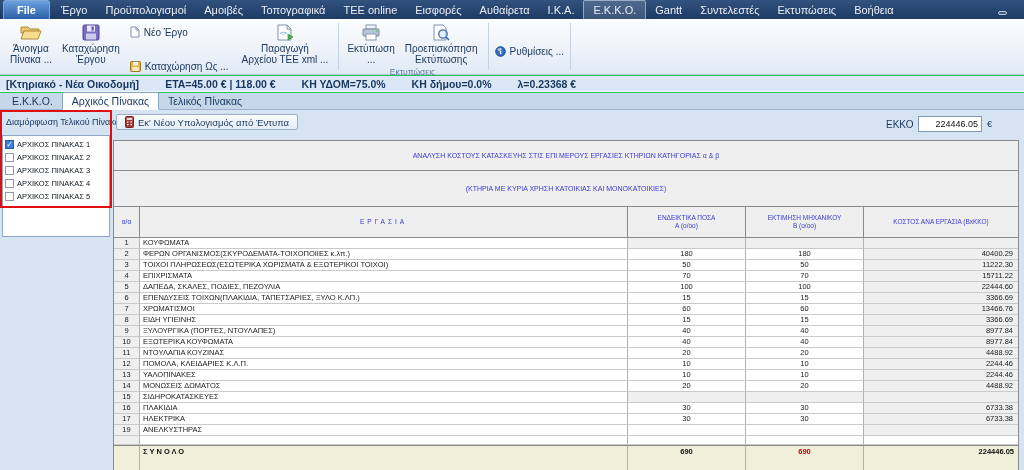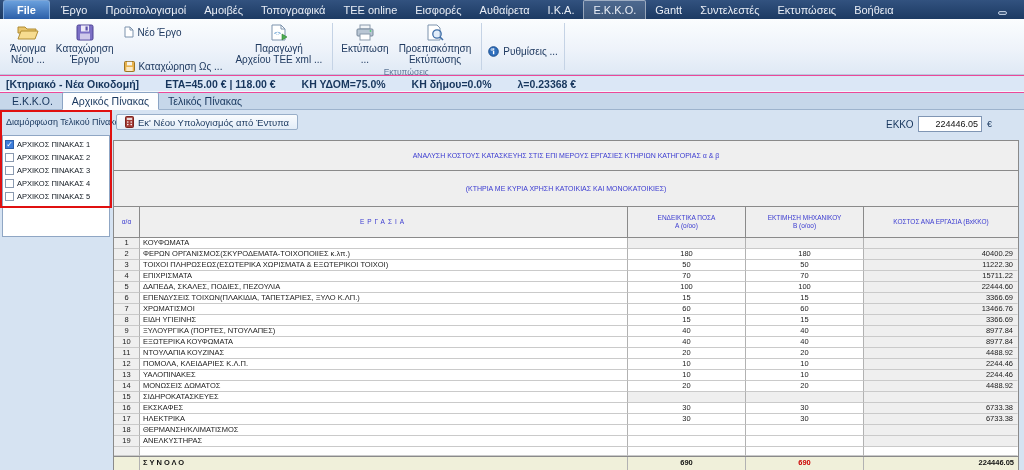--- a/index.html
+++ b/index.html
@@ -1,17 +1,17 @@
 <!DOCTYPE html>
 <html><head>
 <meta charset="utf-8">
 <style>
   html,body{margin:0;padding:0;background:#9fb4cc;}
   *{box-sizing:border-box;font-family:"Liberation Sans",sans-serif;}
-  .screen{position:relative;width:1024px;height:470px;background:#ec4899;overflow:hidden;}
+  .screen{position:relative;width:1024px;height:470px;background:#22c55e;overflow:hidden;}
 
   
   .menubar{position:absolute;left:0;top:0;width:1024px;height:19px;
     background:linear-gradient(#32527f,#1c3a63);display:flex;align-items:stretch;padding-left:3px;}
   .menu-item{color:#e9eef6;font-size:11px;display:flex;align-items:center;padding:0 9px;cursor:default;}
   .menu-item.file-tab{background:linear-gradient(#6aa0dd,#2c5fa8);border:1px solid #7fa8d9;border-bottom:none;
     border-radius:3px 3px 0 0;padding:0 13px;color:#fff;font-weight:bold;margin-right:2px;}
   .menu-item.active{background:rgba(255,255,255,0.14);border:1px solid rgba(255,255,255,0.45);border-bottom:none;border-radius:2px 2px 0 0;}
   .menu-version{position:absolute;right:5px;top:11px;height:19px;display:flex;align-items:center;gap:4px;color:#cfdcee;font-size:10px;flex-direction:column;}
   .version-glyph{width:9px;height:9px;border:1px solid #b9c9de;border-radius:2px;background:rgba(255,255,255,.15);display:inline-block;}
@@ -120,21 +120,21 @@
 
   <div class="ribbon">
     <div class="rib-group">
       <div class="rib-row">
         <div class="rbtn-big">
           <svg width="22" height="17" viewBox="0 0 22 17">
             <path d="M1 3 h7 l2 2 h9 v4 H1 z" fill="#e9c56d" stroke="#b08c33" stroke-width="1"></path>
             <path d="M1 15 L4 7 h17 l-3 8 z" fill="#f7dc90" stroke="#b08c33" stroke-width="1"></path>
           </svg>
           <span>Άνοιγμα</span>
-          <span>Νέου ...</span>
+          <span>Πίνακα ...</span>
         </div>
         <div class="rbtn-big">
           <svg width="18" height="17" viewBox="0 0 18 17">
             <rect x="1" y="1" width="16" height="15" rx="1.5" fill="#7b6fc5" stroke="#4c4293"></rect>
             <rect x="5" y="1.5" width="8" height="6" fill="#ece9f7"></rect>
             <rect x="9.5" y="2.5" width="2.2" height="4" fill="#5a50a8"></rect>
             <rect x="4" y="9.5" width="10" height="6" fill="#cfc9ea"></rect>
           </svg>
           <span>Καταχώρηση</span>
           <span>Έργου</span>
@@ -390,38 +390,31 @@
           </div>
           <div class="grid5 trow shaded">
             <div class="c-num">15</div>
             <div class="c-work">ΣΙΔΗΡΟΚΑΤΑΣΚΕΥΕΣ</div>
             <div class="c-a"></div>
             <div class="c-b"></div>
             <div class="c-cost"></div>
           </div>
           <div class="grid5 trow">
             <div class="c-num">16</div>
-            <div class="c-work">ΕΚΣΚΑΦΕΣ</div>
+            <div class="c-work">ΠΛΑΚΙΔΙΑ</div>
             <div class="c-a">30</div>
             <div class="c-b">30</div>
             <div class="c-cost">6733.38</div>
           </div>
           <div class="grid5 trow">
             <div class="c-num">17</div>
             <div class="c-work">ΗΛΕΚΤΡΙΚΑ</div>
             <div class="c-a">30</div>
             <div class="c-b">30</div>
             <div class="c-cost">6733.38</div>
-          </div>
-          <div class="grid5 trow">
-            <div class="c-num">18</div>
-            <div class="c-work">ΘΕΡΜΑΝΣΗ/ΚΛΙΜΑΤΙΣΜΟΣ</div>
-            <div class="c-a"></div>
-            <div class="c-b"></div>
-            <div class="c-cost"></div>
           </div>
           <div class="grid5 trow">
             <div class="c-num">19</div>
             <div class="c-work">ΑΝΕΛΚΥΣΤΗΡΑΣ</div>
             <div class="c-a"></div>
             <div class="c-b"></div>
             <div class="c-cost"></div>
           </div>
           <div class="grid5 trow empty">
             <div class="c-num"></div>

